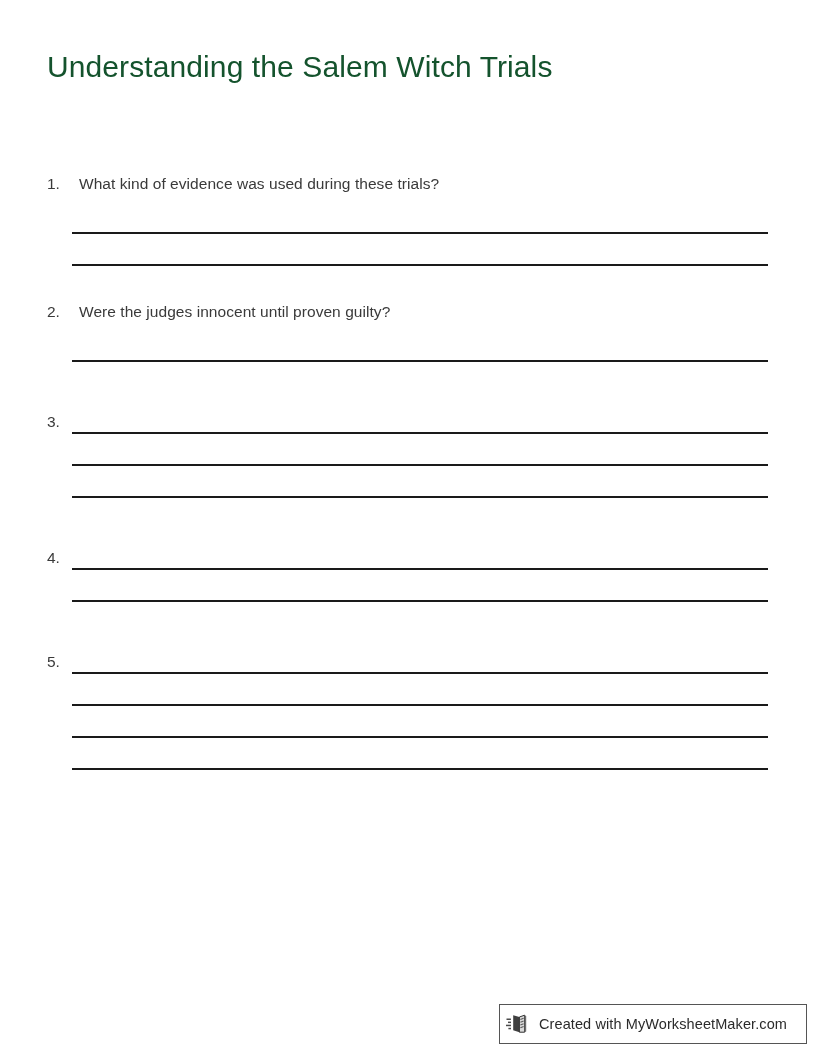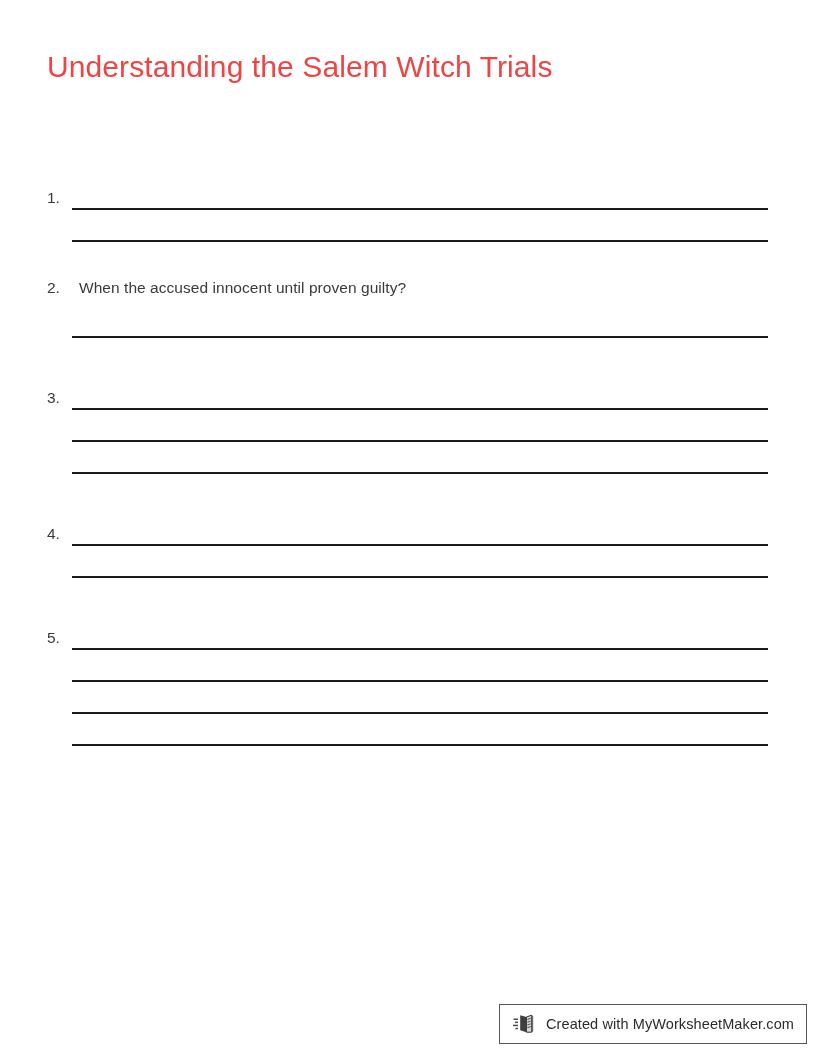--- a/index.html
+++ b/index.html
@@ -23,21 +23,21 @@
     background: #ffffff;
   }
 
   
   .worksheet-title {
     position: absolute;
     left: 47px;
     top: 48px;
     font-size: 30px;
     font-weight: 400;
-    color: #ef4444;
+    color: #14532d;
     letter-spacing: 0.1px;
     line-height: 38px;
     white-space: nowrap;
   }
 
   
   .questions {
     position: absolute;
     left: 0;
     top: 172px;
@@ -99,21 +99,21 @@
   .footer-badge {
     position: absolute;
     left: 499px;
     top: 1004px;
     width: 308px;
     height: 40px;
     background: #ffffff;
     border: 1px solid #555555;
     display: flex;
     align-items: center;
-    padding-left: 13px;
+    padding-left: 6px;
     z-index: 10;
   }
 
   .badge-logo {
     width: 24px;
     height: 24px;
     flex: 0 0 24px;
     margin-right: 9px;
     display: block;
   }
@@ -130,35 +130,36 @@
 <body>
 
 <div class="page">
 
   <h1 class="worksheet-title">Understanding the Salem Witch Trials</h1>
 
   <div class="questions">
       <div class="question-block">
         <div class="question-row">
           <span class="question-number">1.</span>
+          <div class="question-text">What kind of evidence was used during these trials?</div>
         </div>
         <div class="answer-lines">
           <div class="answer-line">
             <div class="rule"></div>
           </div>
           <div class="answer-line">
             <div class="rule"></div>
           </div>
         </div>
       </div>
       <div class="block-gap"></div>
       <div class="question-block">
         <div class="question-row">
           <span class="question-number">2.</span>
-          <div class="question-text">When the accused innocent until proven guilty?</div>
+          <div class="question-text">Were the judges innocent until proven guilty?</div>
         </div>
         <div class="answer-lines">
           <div class="answer-line">
             <div class="rule"></div>
           </div>
         </div>
       </div>
       <div class="block-gap"></div>
       <div class="question-block">
         <div class="question-row">

